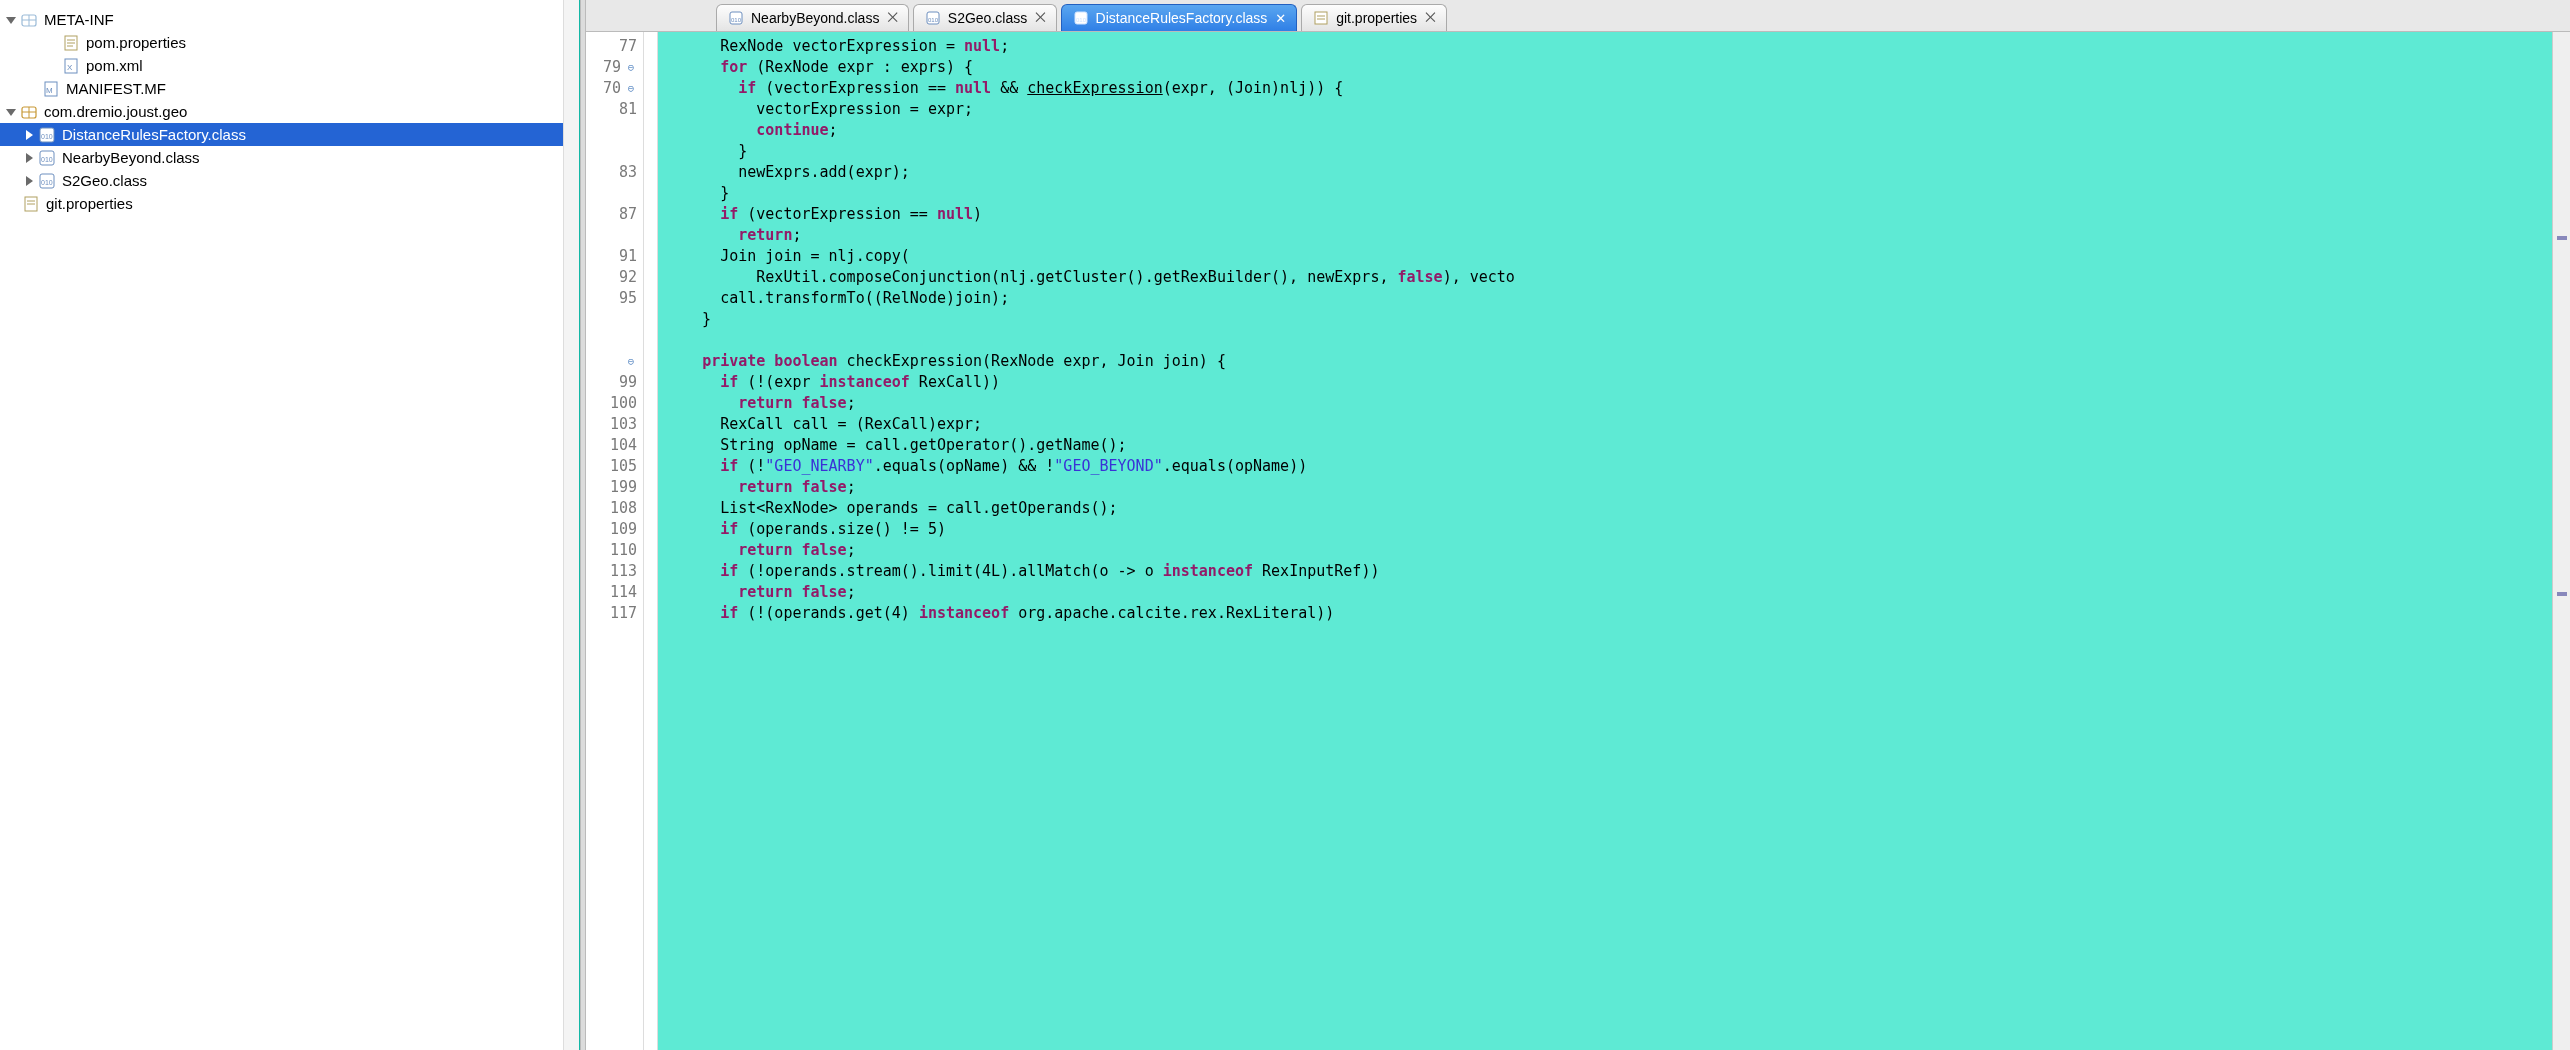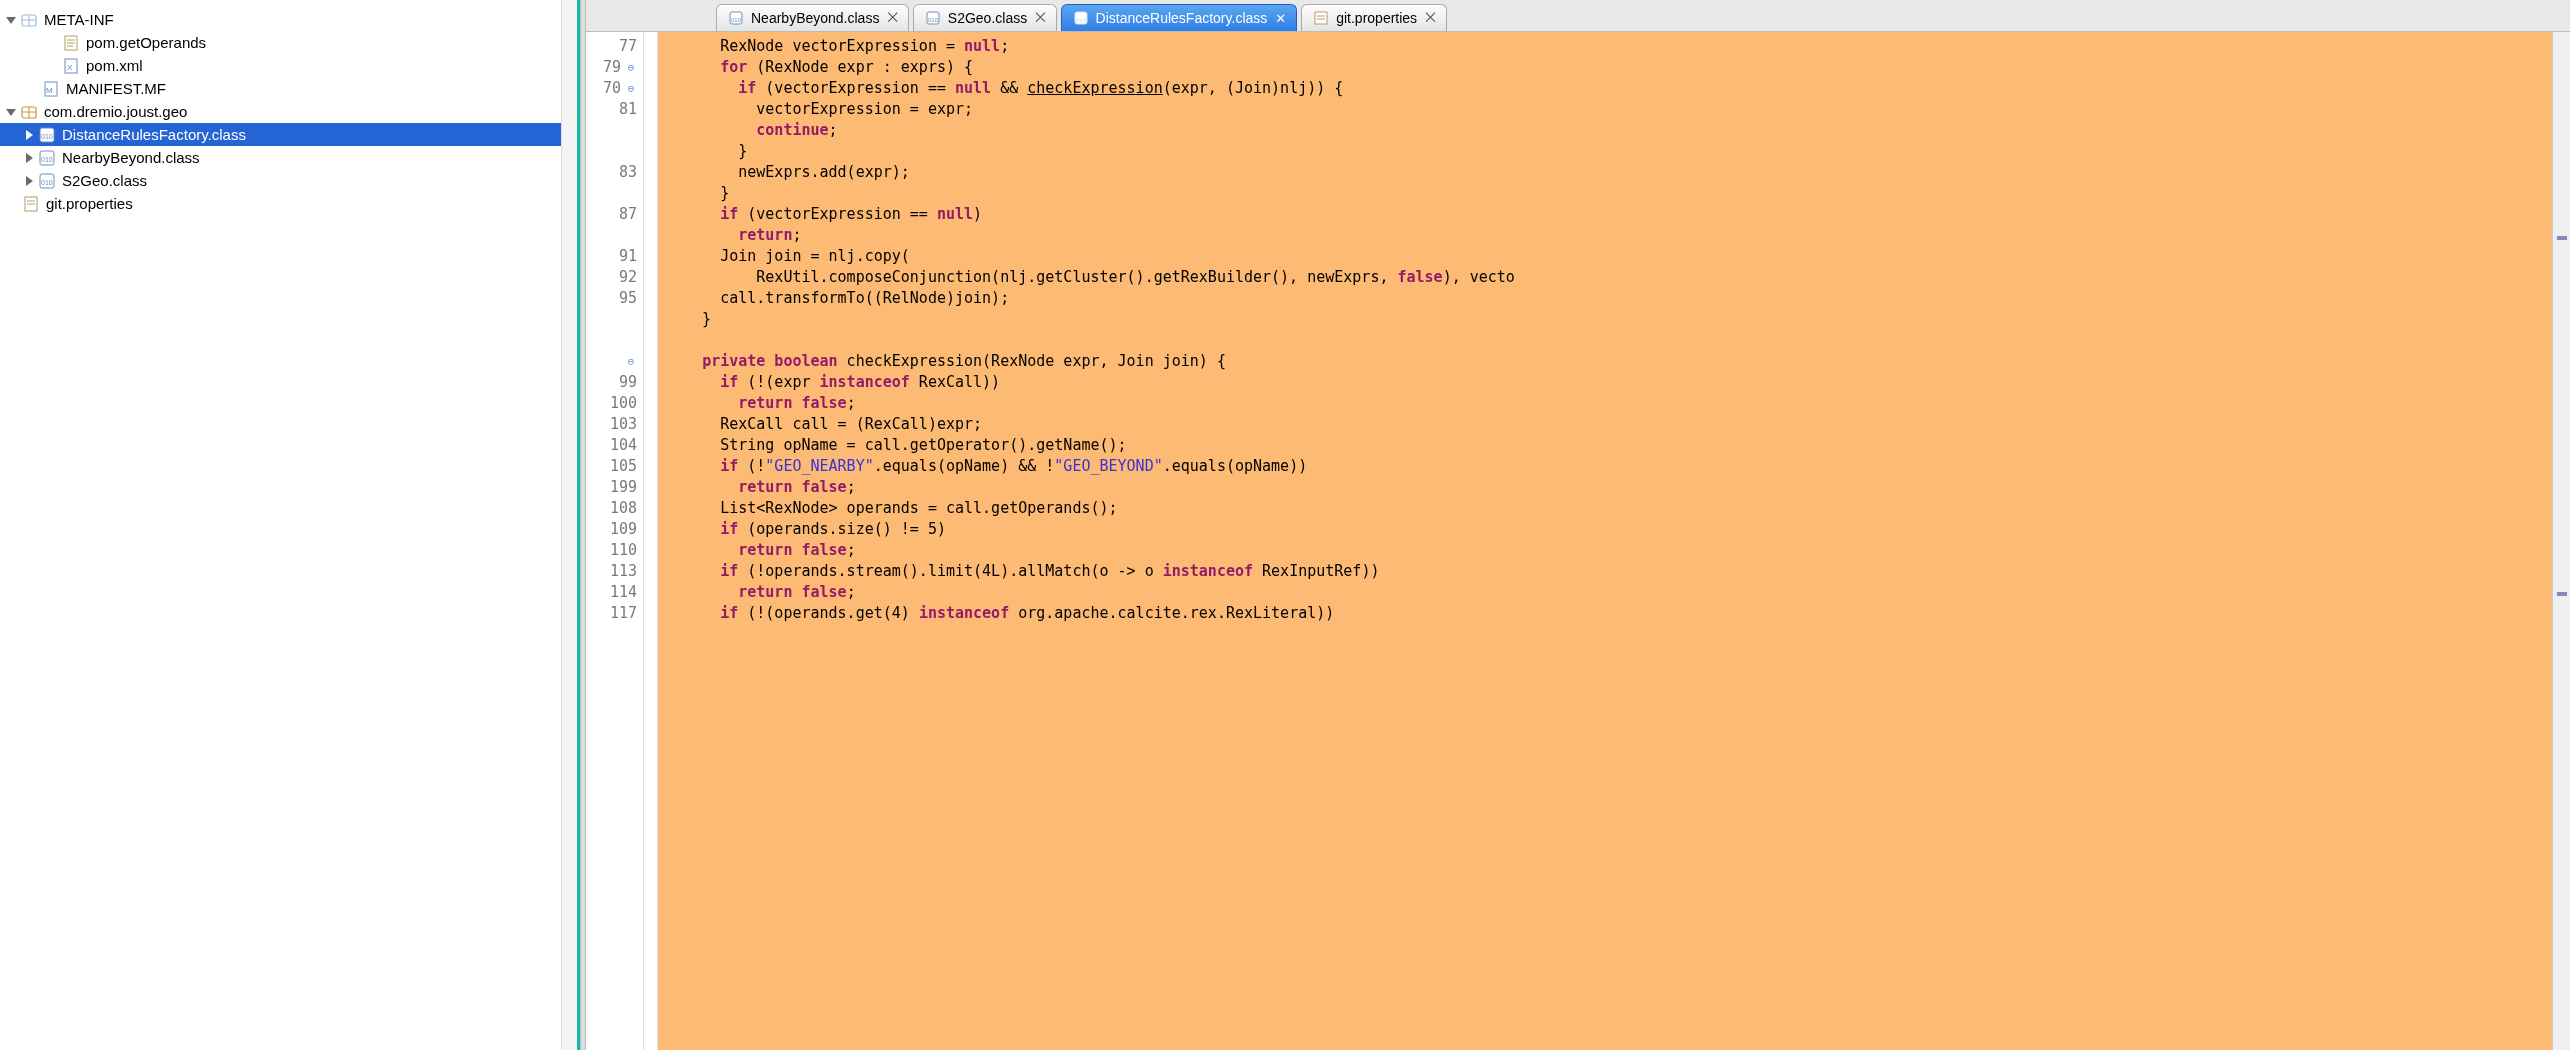--- a/index.html
+++ b/index.html
@@ -8,21 +8,21 @@
   font-size: 13px;
   background: #fff;
   width: 2570px;
   height: 1050px;
   overflow: hidden;
   display: flex;
 }
 .sidebar {
   width: 580px;
   background: #fff;
-  border-right: 3px solid #14b8a6;
+  border-right: 1px solid #14b8a6;
   padding-top: 8px;
   overflow: hidden;
   position: relative;
 }
 .tree { font-size: 15px; }
 .tree-row {
   display: flex;
   align-items: center;
   height: 23px;
   padding-left: 4px;
@@ -95,21 +95,21 @@
   color: #fff;
   border-color: #2260c0;
 }
 .tab .tab-icon { margin-right: 6px; }
 .tab .tab-close { margin-left: 8px; font-size: 13px; color: #555; }
 .tab.active .tab-close { color: #fff; }
 
 .editor-body {
   flex: 1;
   display: flex;
-  background: #fdba74;
+  background: #5eead4;
   overflow: hidden;
 }
 .gutter {
   width: 58px;
   background: #fff;
   border-right: 1px solid #ddd;
   text-align: right;
   padding-right: 6px;
   padding-top: 4px;
   color: #7a7a7a;
@@ -196,21 +196,21 @@
     <div class="tree-row">
       <span class="spacer" style="width:58px"></span>
       <span class="icon">
         <svg width="14" height="16">
             <rect x="1" y="1" width="12" height="14" fill="#fff" stroke="#b0a060"></rect>
             <line x1="3" y1="5" x2="11" y2="5" stroke="#b0a060"></line>
             <line x1="3" y1="8" x2="11" y2="8" stroke="#b0a060"></line>
             <line x1="3" y1="11" x2="9" y2="11" stroke="#b0a060"></line>
           </svg>
       </span>
-      <span class="label">pom.getOperands</span>
+      <span class="label">pom.properties</span>
     </div>
 
     <div class="tree-row">
       <span class="spacer" style="width:58px"></span>
       <span class="icon">
         <svg width="14" height="16">
             <rect x="1" y="1" width="12" height="14" fill="#fff" stroke="#6d8fbf"></rect>
             <text x="3" y="12" font-size="8" fill="#6d8fbf">X</text>
           </svg>
       </span>

